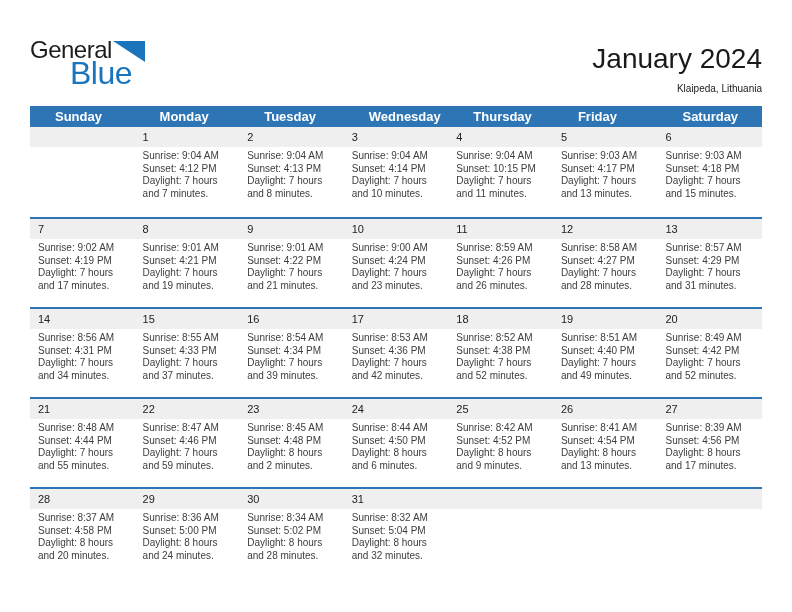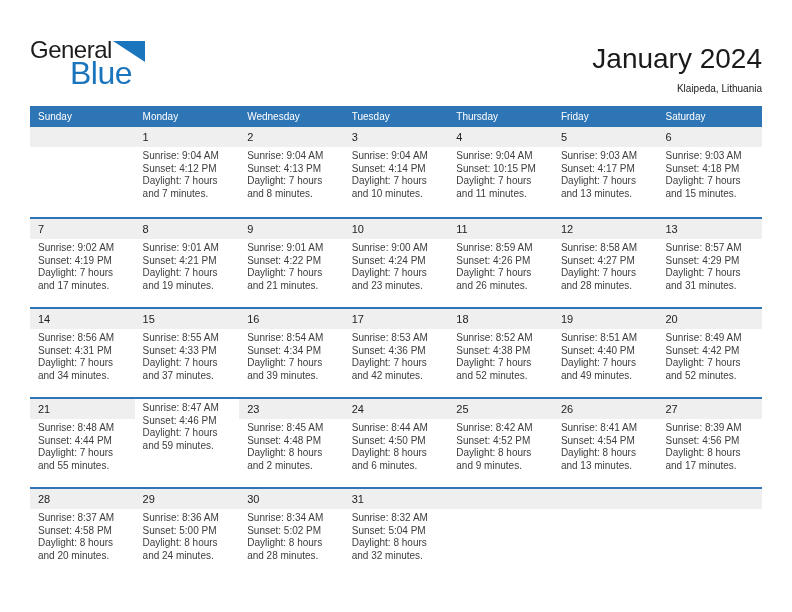--- a/index.html
+++ b/index.html
@@ -67,24 +67,25 @@
     margin: 14px 30px 0 30px;
   }
   .day-header-row {
     display: flex;
     background: var(--header-bg, #2e75b6);
     height: 21px;
   }
   .day-header-cell {
     flex: 1 1 0;
     color: #ffffff;
-    font-size: 10px;
+    font-size: 13px;
     line-height: 21px;
-    padding-left: 8px;
+    padding-left: 25px;
     overflow: hidden;
+    font-weight: bold;
   }
   .week-row {
     height: 90px;
     box-sizing: border-box;
     border-top: 2px solid var(--divider, #2e75b6);
     display: flex;
   }
   .week-row:first-child {
     border-top: none;
   }
@@ -128,22 +129,22 @@
     <div class="title-block">
       <div class="month-title">January 2024</div>
       <div class="location">Klaipeda, Lithuania</div>
     </div>
   </div>
 
   <div class="calendar">
     <div class="day-header-row" id="dayHeaderRow">
         <div class="day-header-cell">Sunday</div>
         <div class="day-header-cell">Monday</div>
+        <div class="day-header-cell">Tuesday</div>
         <div class="day-header-cell">Wednesday</div>
-        <div class="day-header-cell">Tuesday</div>
         <div class="day-header-cell">Thursday</div>
         <div class="day-header-cell">Friday</div>
         <div class="day-header-cell">Saturday</div>
       </div>
     <div id="weeksContainer">
         <div class="week-row">
           <div class="day-cell">
             <div class="number-band"></div>
             <div class="cell-lines"></div>
           </div>
@@ -336,20 +337,21 @@
           <div class="day-cell">
             <div class="number-band">21</div>
             <div class="cell-lines">
               <div class="cell-line">Sunrise: 8:48 AM</div>
               <div class="cell-line">Sunset: 4:44 PM</div>
               <div class="cell-line">Daylight: 7 hours</div>
               <div class="cell-line">and 55 minutes.</div>
             </div>
           </div>
           <div class="day-cell">
+            <div class="number-band">22</div>
             <div class="cell-lines">
               <div class="cell-line">Sunrise: 8:47 AM</div>
               <div class="cell-line">Sunset: 4:46 PM</div>
               <div class="cell-line">Daylight: 7 hours</div>
               <div class="cell-line">and 59 minutes.</div>
             </div>
           </div>
           <div class="day-cell">
             <div class="number-band">23</div>
             <div class="cell-lines">

